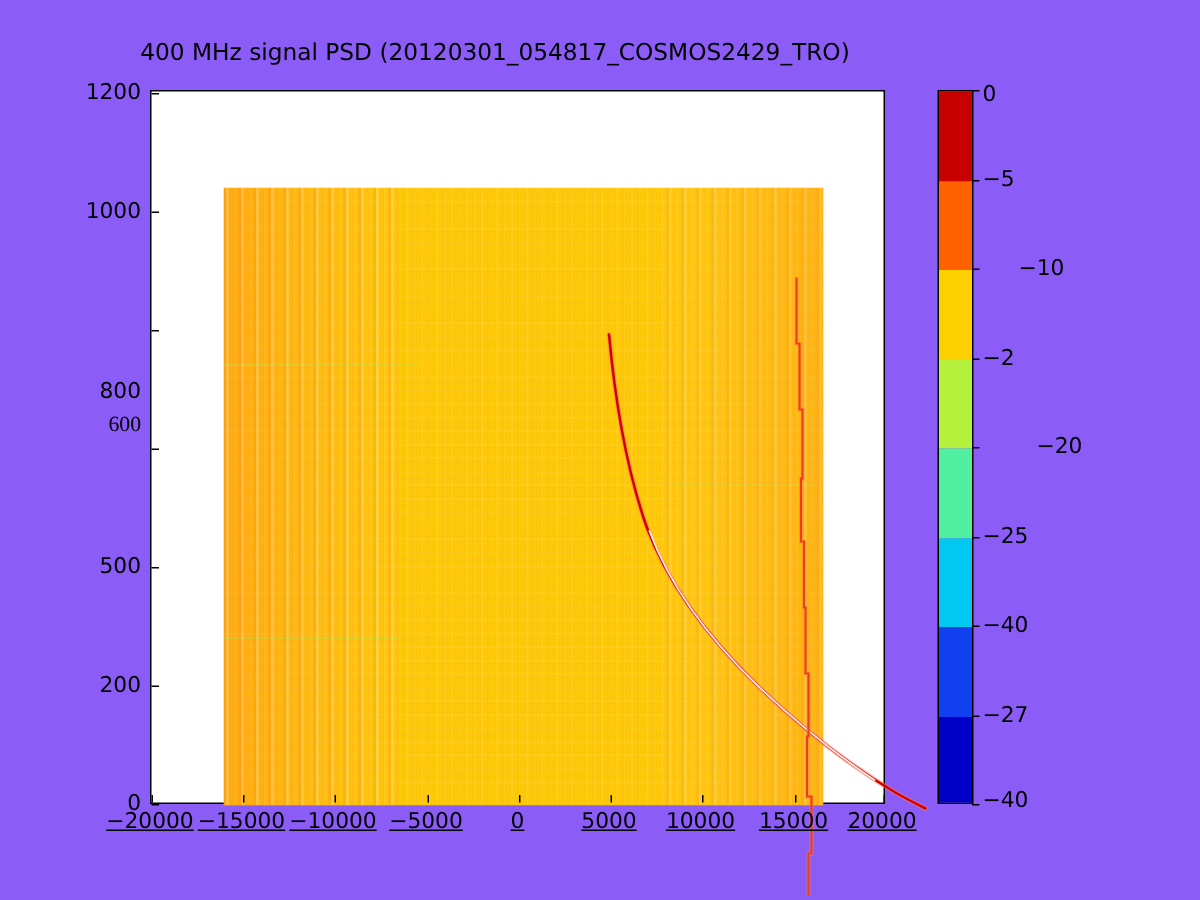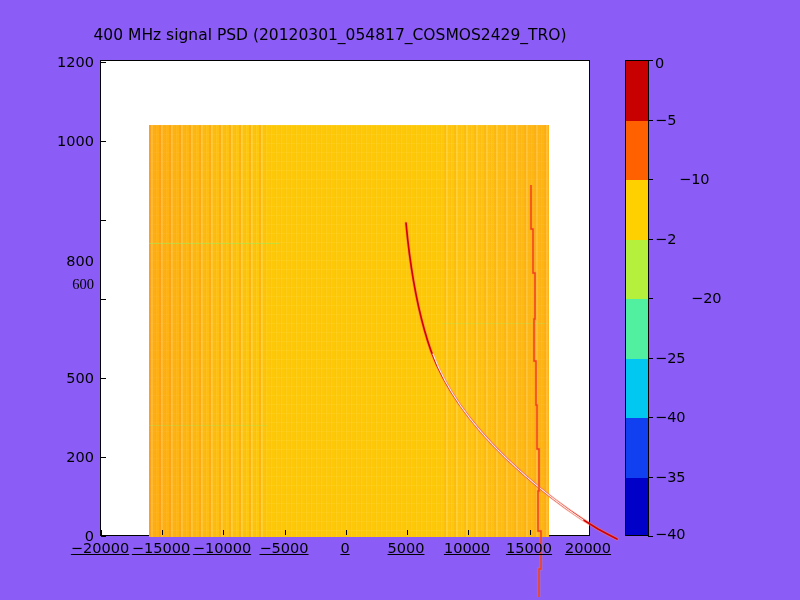--- a/index.html
+++ b/index.html
@@ -187,16 +187,16 @@
   <div class="cb-tick" style="top:477px;"></div>
   <div class="cb-tick" style="top:536px;"></div>
 
   <div class="cb-lbl" style="top:63px;">0</div>
   <div class="cb-lbl" style="top:120px;">−5</div>
   <div class="cb-lbl" style="top:179px;margin-left:24px;">−10</div>
   <div class="cb-lbl" style="top:239px;">−2</div>
   <div class="cb-lbl" style="top:298px;margin-left:36px;">−20</div>
   <div class="cb-lbl" style="top:358px;">−25</div>
   <div class="cb-lbl" style="top:417px;">−40</div>
-  <div class="cb-lbl" style="top:477px;">−35</div>
+  <div class="cb-lbl" style="top:477px;">−27</div>
   <div class="cb-lbl" style="top:534px;">−40</div>
 
 </div>
 
 </body></html>

